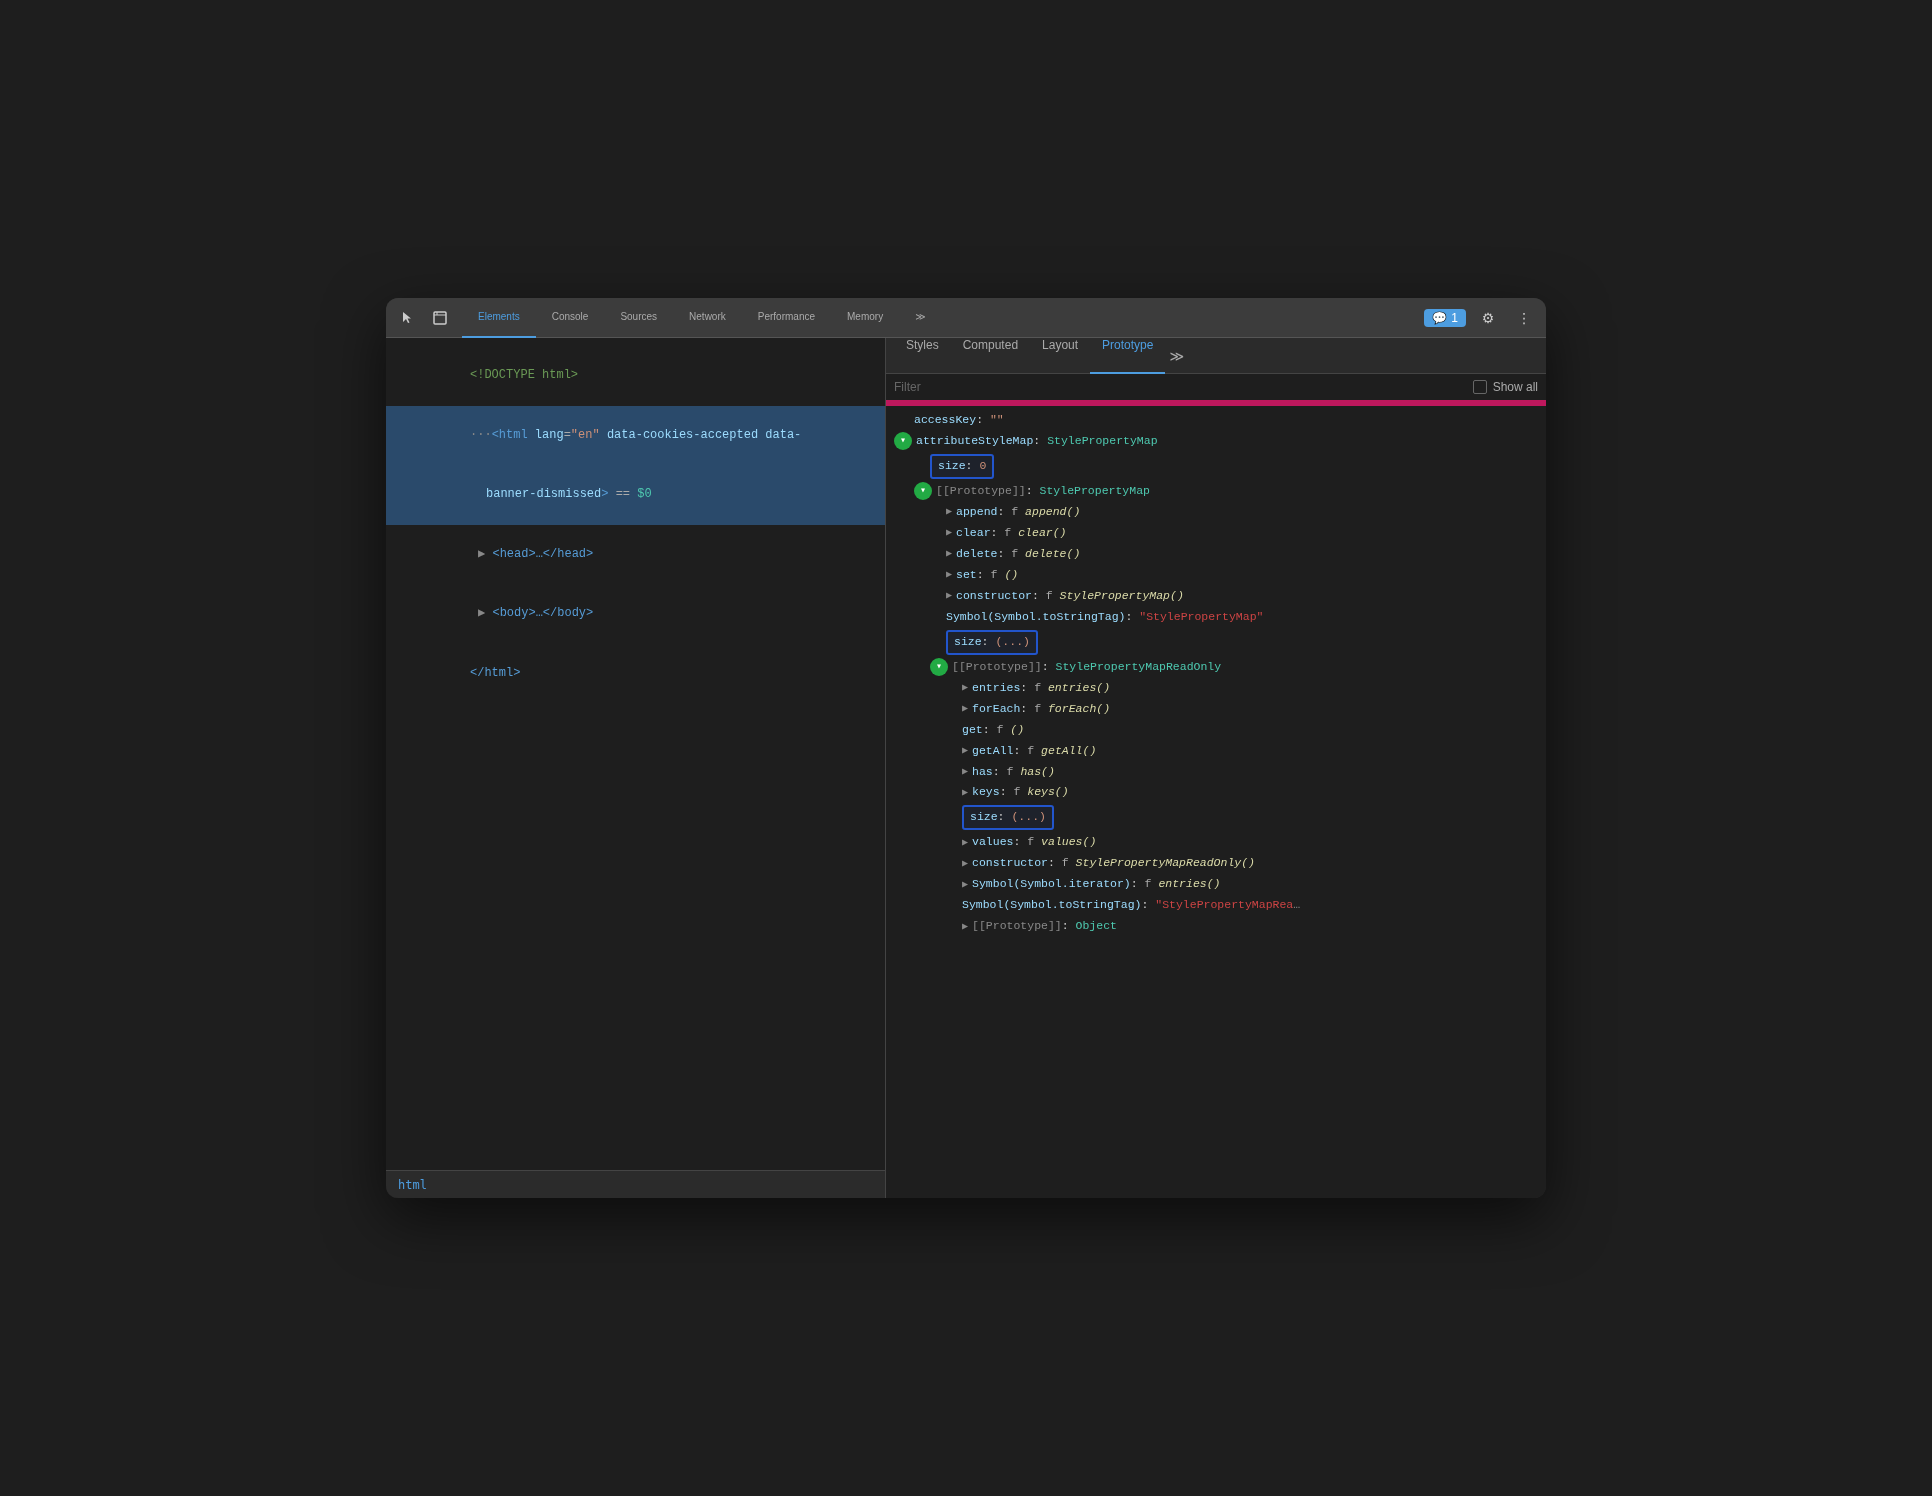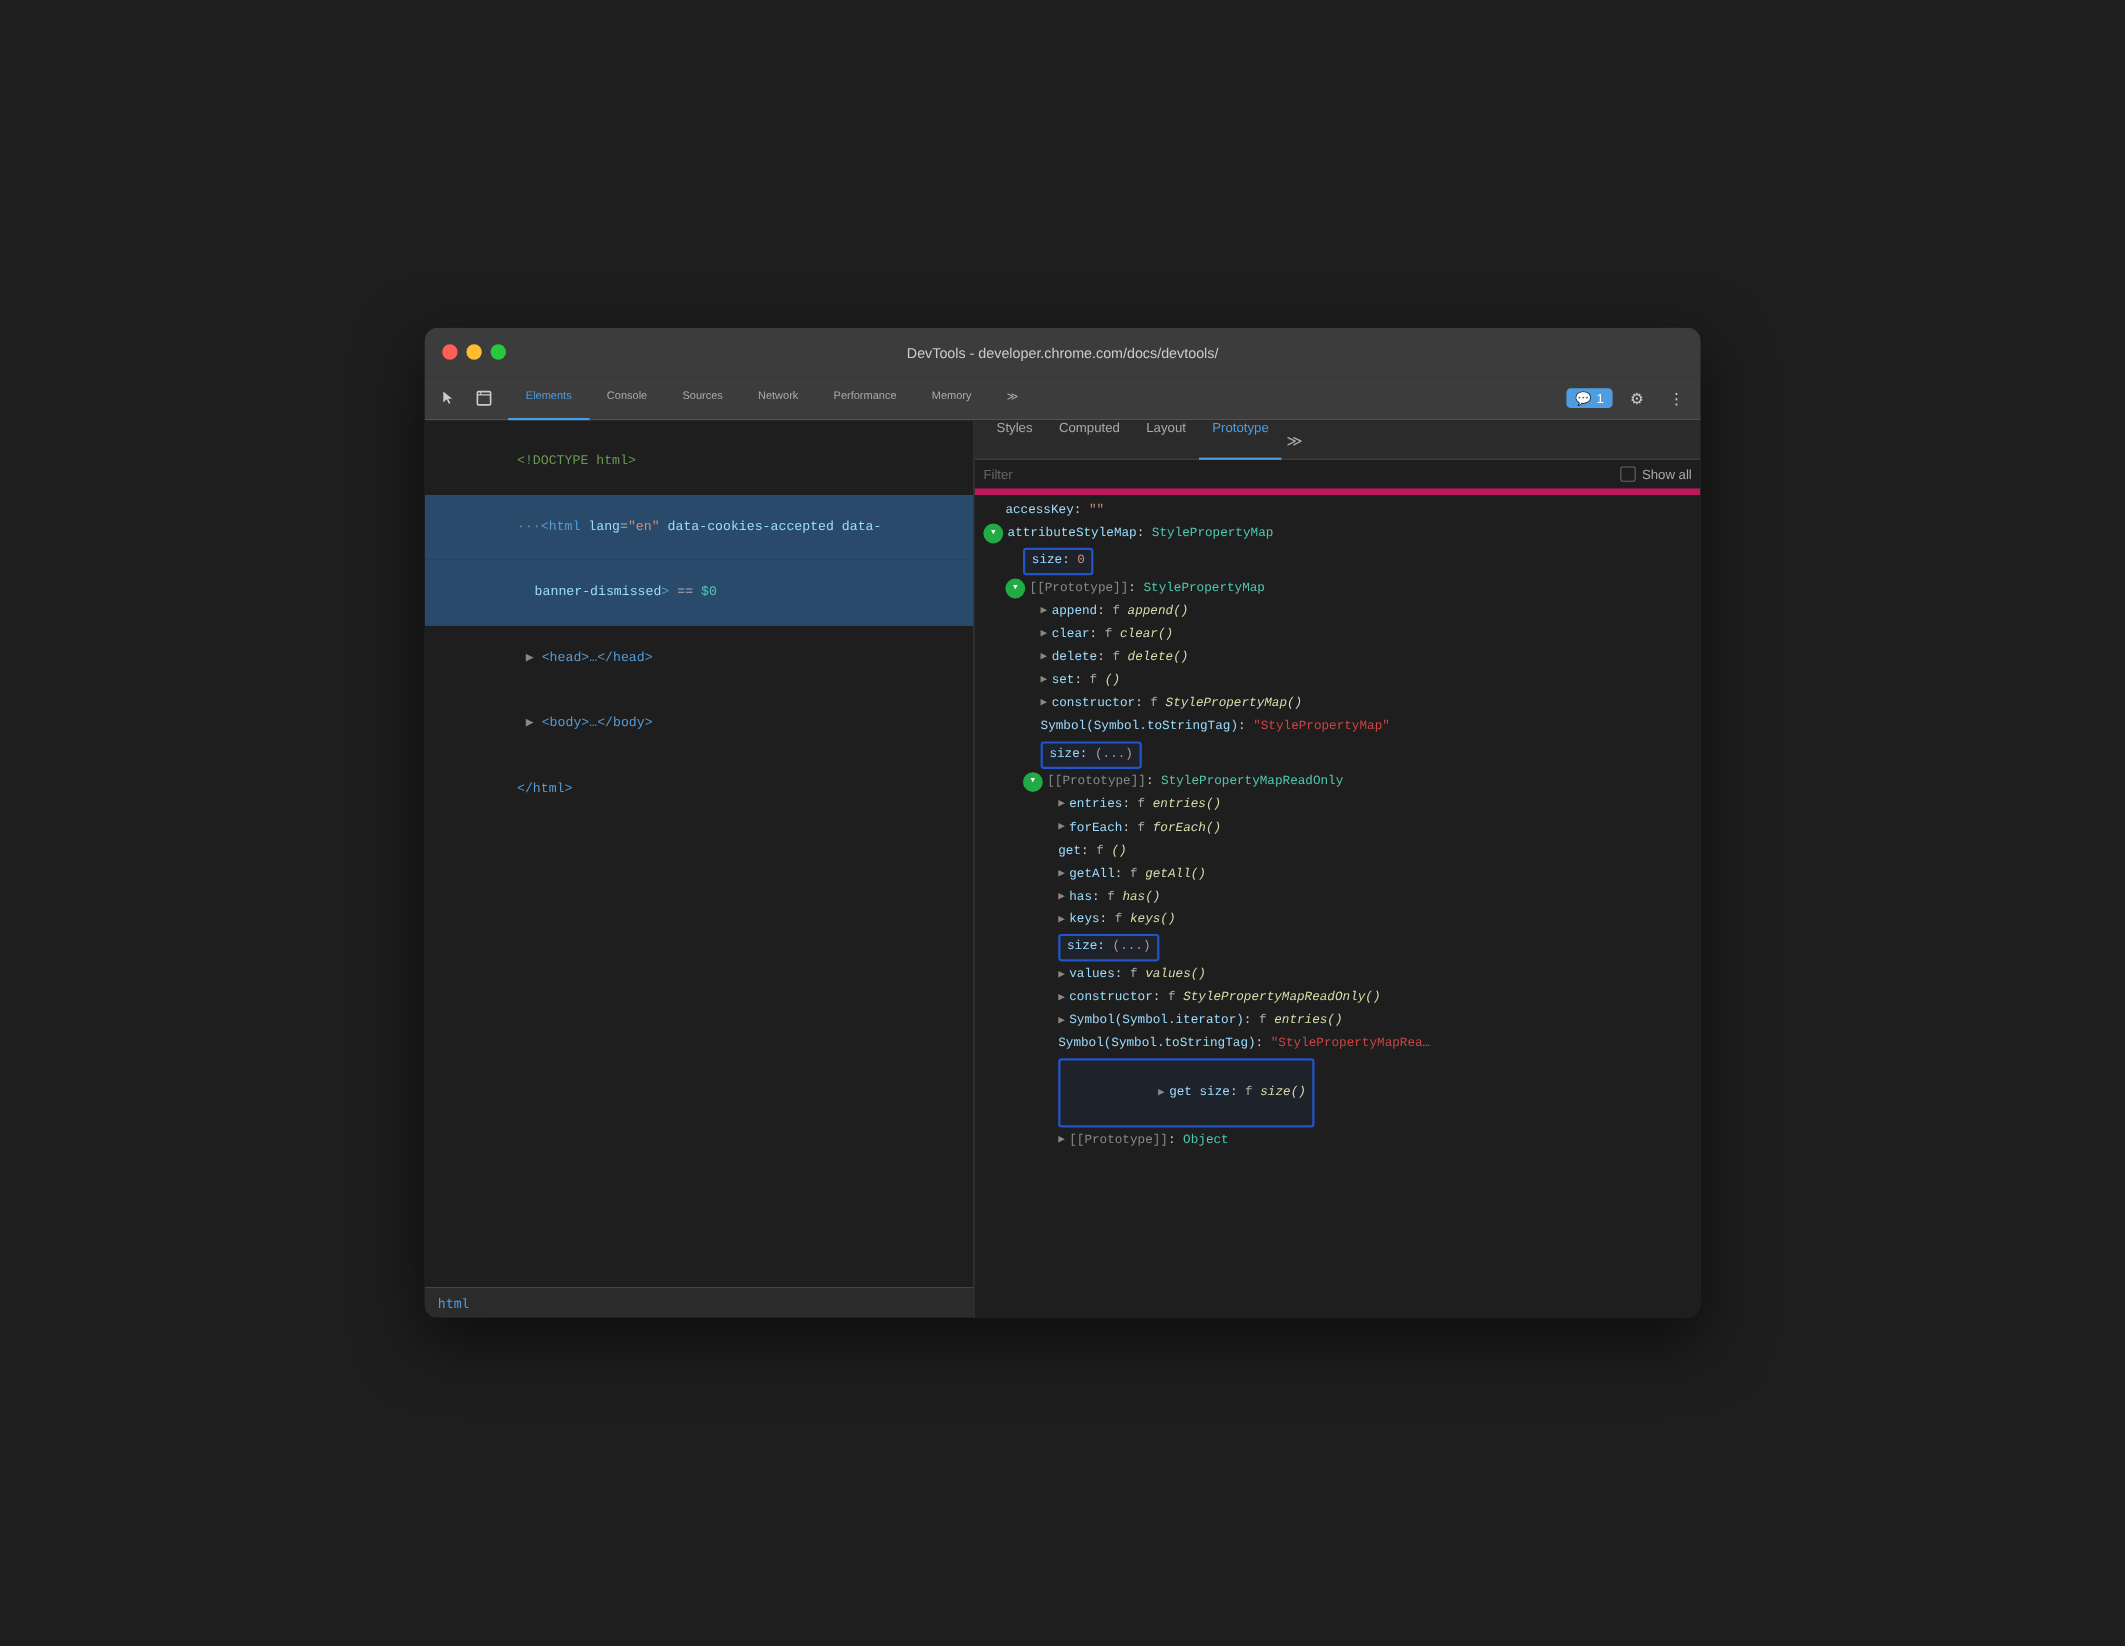--- a/index.html
+++ b/index.html
@@ -275,28 +275,20 @@
     .indent-2 { padding-left: 44px; }
     .indent-3 { padding-left: 60px; }
     .indent-4 { padding-left: 76px; }
     .html-breadcrumb { color: #4d9de0; }
   </style>
 </head>
 <body>
 
 <div class="window">
 
-  <div class="titlebar">
-    <div class="traffic-lights">
-      <div class="traffic-light tl-close"></div>
-      <div class="traffic-light tl-minimize"></div>
-      <div class="traffic-light tl-maximize"></div>
-    </div>
-    <span class="titlebar-text">DevTools - developer.chrome.com/docs/devtools/</span>
-  </div>
 
   <div class="toolbar">
     <div class="toolbar-icons">
       <div class="toolbar-icon-btn">
         <svg width="16" height="16" viewBox="0 0 16 16" fill="none">
           <path d="M3 2 L3 12 L6 9 L8 13 L9.5 12.5 L7.5 8.5 L11 8.5 Z" fill="#ccc"></path>
         </svg>
       </div>
       <div class="toolbar-icon-btn">
         <svg width="16" height="16" viewBox="0 0 16 16" fill="none">
@@ -486,25 +478,20 @@
         </div>
 
         <div class="prop-line indent-4">
           <span class="prop-triangle">▶</span><span class="prop-key">Symbol(Symbol.iterator)</span><span class="prop-colon">: </span><span style="color:#aaa">f </span><span class="prop-func">entries()</span>
         </div>
 
         <div class="prop-line indent-4">
           <span class="prop-key">Symbol(Symbol.toStringTag)</span><span class="prop-colon">: </span><span style="color:#cc4444">"StylePropertyMapRea</span><span class="prop-dim">…</span>
         </div>
 
-        <div class="prop-line indent-4">
-          <span class="highlight-box">
-            <span class="prop-triangle">▶</span><span class="prop-key">get size</span><span class="prop-colon">: </span><span style="color:#aaa">f </span><span class="prop-func">size()</span>
-          </span>
-        </div>
 
         <div class="prop-line indent-4">
           <span class="prop-triangle">▶</span><span class="prop-dim">[[Prototype]]</span><span class="prop-colon">: </span><span class="prop-type">Object</span>
         </div>
       </div>
     </div>
   </div>
 </div>
 
 </body></html>

